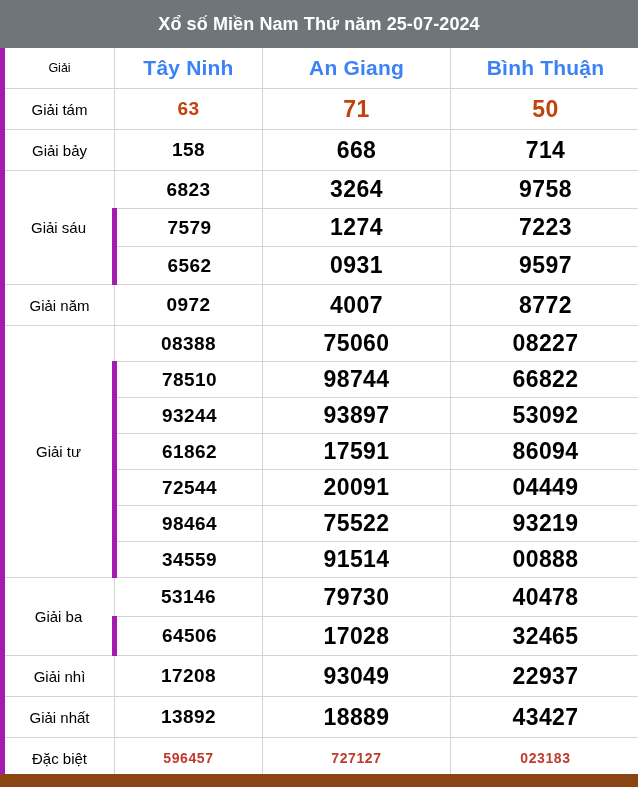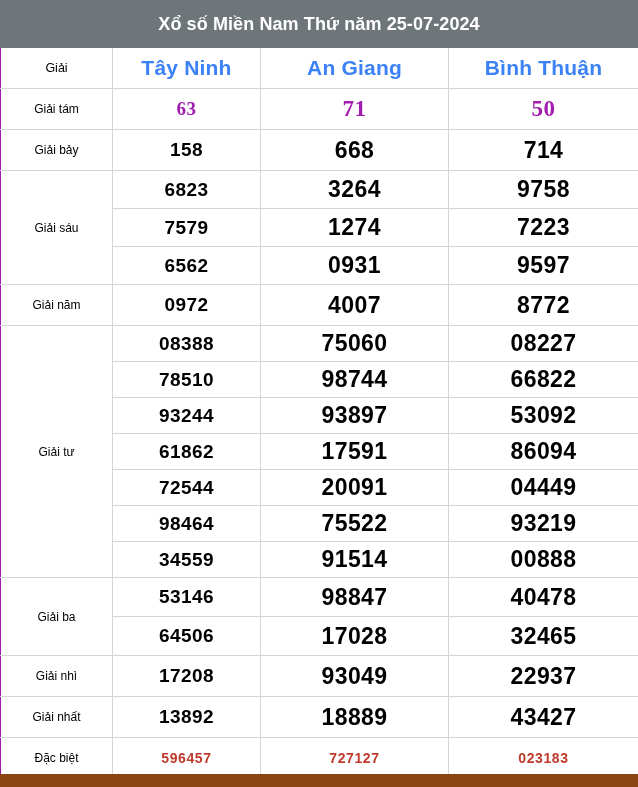--- a/index.html
+++ b/index.html
@@ -72,52 +72,51 @@
   }
   th.prov-head {
     font-size: 21px;
     font-weight: bold;
     color: #3b82f6;
     letter-spacing: 0.2px;
   }
 
   
   td.prize-label {
-    font-size: 12px;
+    font-size: 15px;
     font-weight: normal;
     color: #000000;
   }
 
   
   td.num {
     font-size: 23px;
     font-weight: bold;
     color: #000000;
     letter-spacing: 0.4px;
   }
   td.num.first-col  { font-size: 19px; }
   td.num.red {
-    color: #a21caf;
-    font-family: Liberation Serif, serif;
+    color: #c2410c;
   }
   td.num.special {
     font-size: 14px;
     color: #bf3a2b;
     letter-spacing: 0.6px;
   }
 
   
   tr.r-h36 td { height: 35px; }
   tr.r-h37 td { height: 37px; }
   tr.r-h38 td { height: 38px; }
   tr.r-h40 td { height: 40px; }
 
   
   table.lottery td:first-child,
-  table.lottery th:first-child { border-left: 1px solid #a21caf; }
+  table.lottery th:first-child { border-left: 5px solid #a21caf; }
   table.lottery td:last-child,
   table.lottery th:last-child  { border-right: 1px solid #14b8a6; }
 
   
   .bottom-bar {
     position: absolute;
     left: 0;
     bottom: 0;
     width: 638px;
     height: 13px;
@@ -215,21 +214,21 @@
           <td class="num">93219</td>
         </tr>
         <tr class="r-h36">
           <td class="num first-col">34559</td>
           <td class="num">91514</td>
           <td class="num">00888</td>
         </tr>
         <tr class="r-h38">
           <td class="prize-label" rowspan="2">Giải ba</td>
           <td class="num first-col">53146</td>
-          <td class="num">98847</td>
+          <td class="num">79730</td>
           <td class="num">40478</td>
         </tr>
         <tr class="r-h38">
           <td class="num first-col">64506</td>
           <td class="num">17028</td>
           <td class="num">32465</td>
         </tr>
         <tr class="r-h40">
           <td class="prize-label" rowspan="1">Giải nhì</td>
           <td class="num first-col">17208</td>

